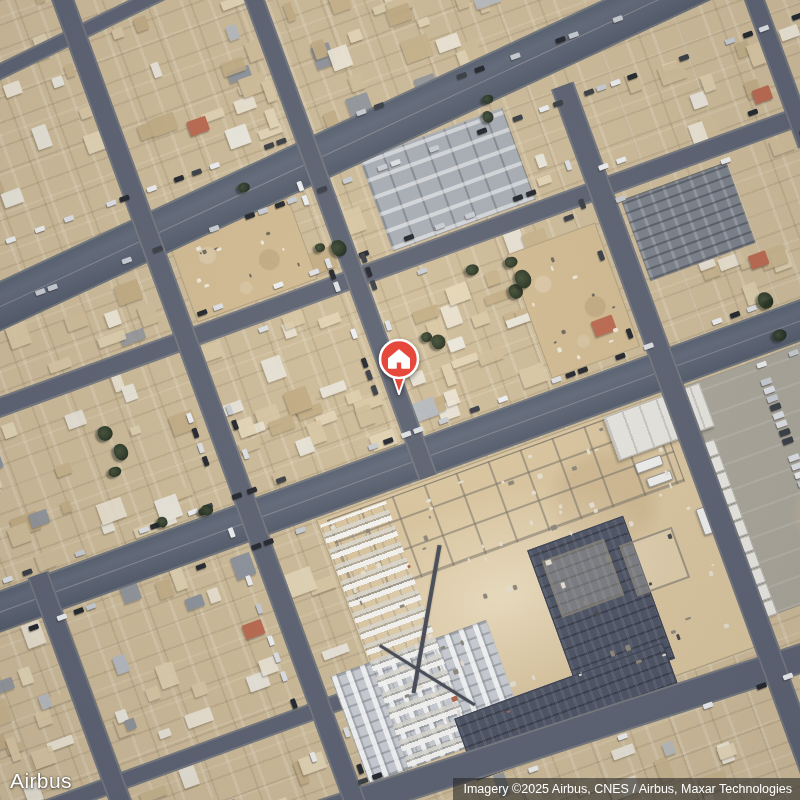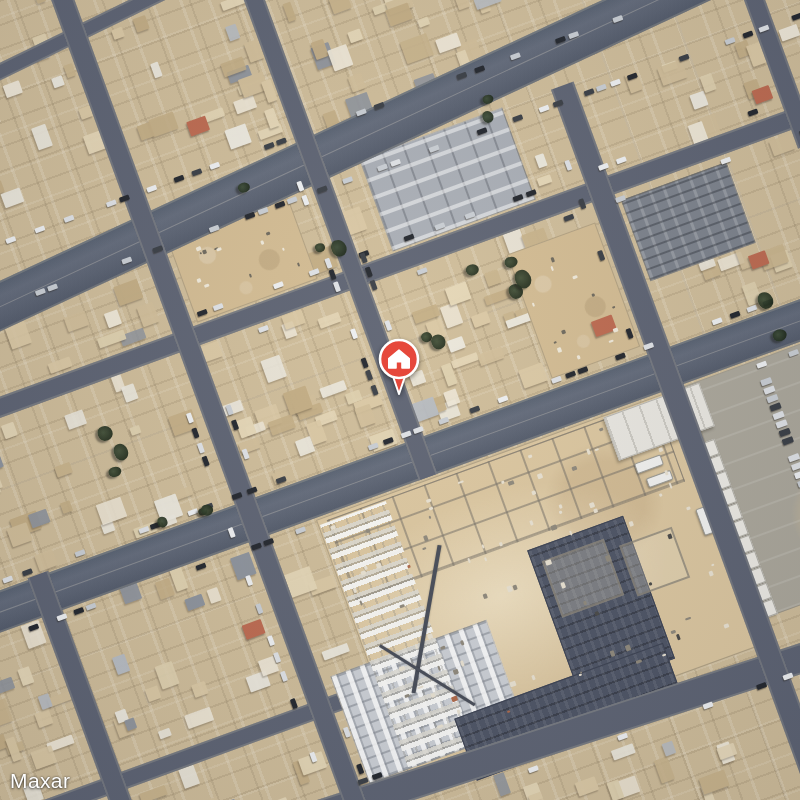--- a/index.html
+++ b/index.html
@@ -614,14 +614,15 @@
   <div id="grade"></div>
 
   <div id="marker" style="left: 376px; top: 337px;">
     <svg width="46" height="62" viewBox="0 0 46 62">
       <path d="M15.5,35 L30.5,35 L23,57 Z" fill="#E6483B" stroke="#ffffff" stroke-width="2" stroke-linejoin="round"></path>
       <circle cx="23" cy="22" r="19" fill="#E6483B" stroke="#ffffff" stroke-width="2.6"></circle>
       <path d="M23,13 L33.2,21.6 L33.2,31 L26,31 L26,24.8 L20,24.8 L20,31 L12.8,31 L12.8,21.6 Z" fill="#ffffff" stroke="#ffffff" stroke-width="1.6" stroke-linejoin="round"></path>
     </svg>
   </div>
 
-  <div id="logo">Maxar</div>
+  <div id="logo">Airbus</div>
+  <div id="attr">Imagery ©2025 Airbus, CNES / Airbus, Maxar Technologies</div>
 </div>
 
 </body></html>

